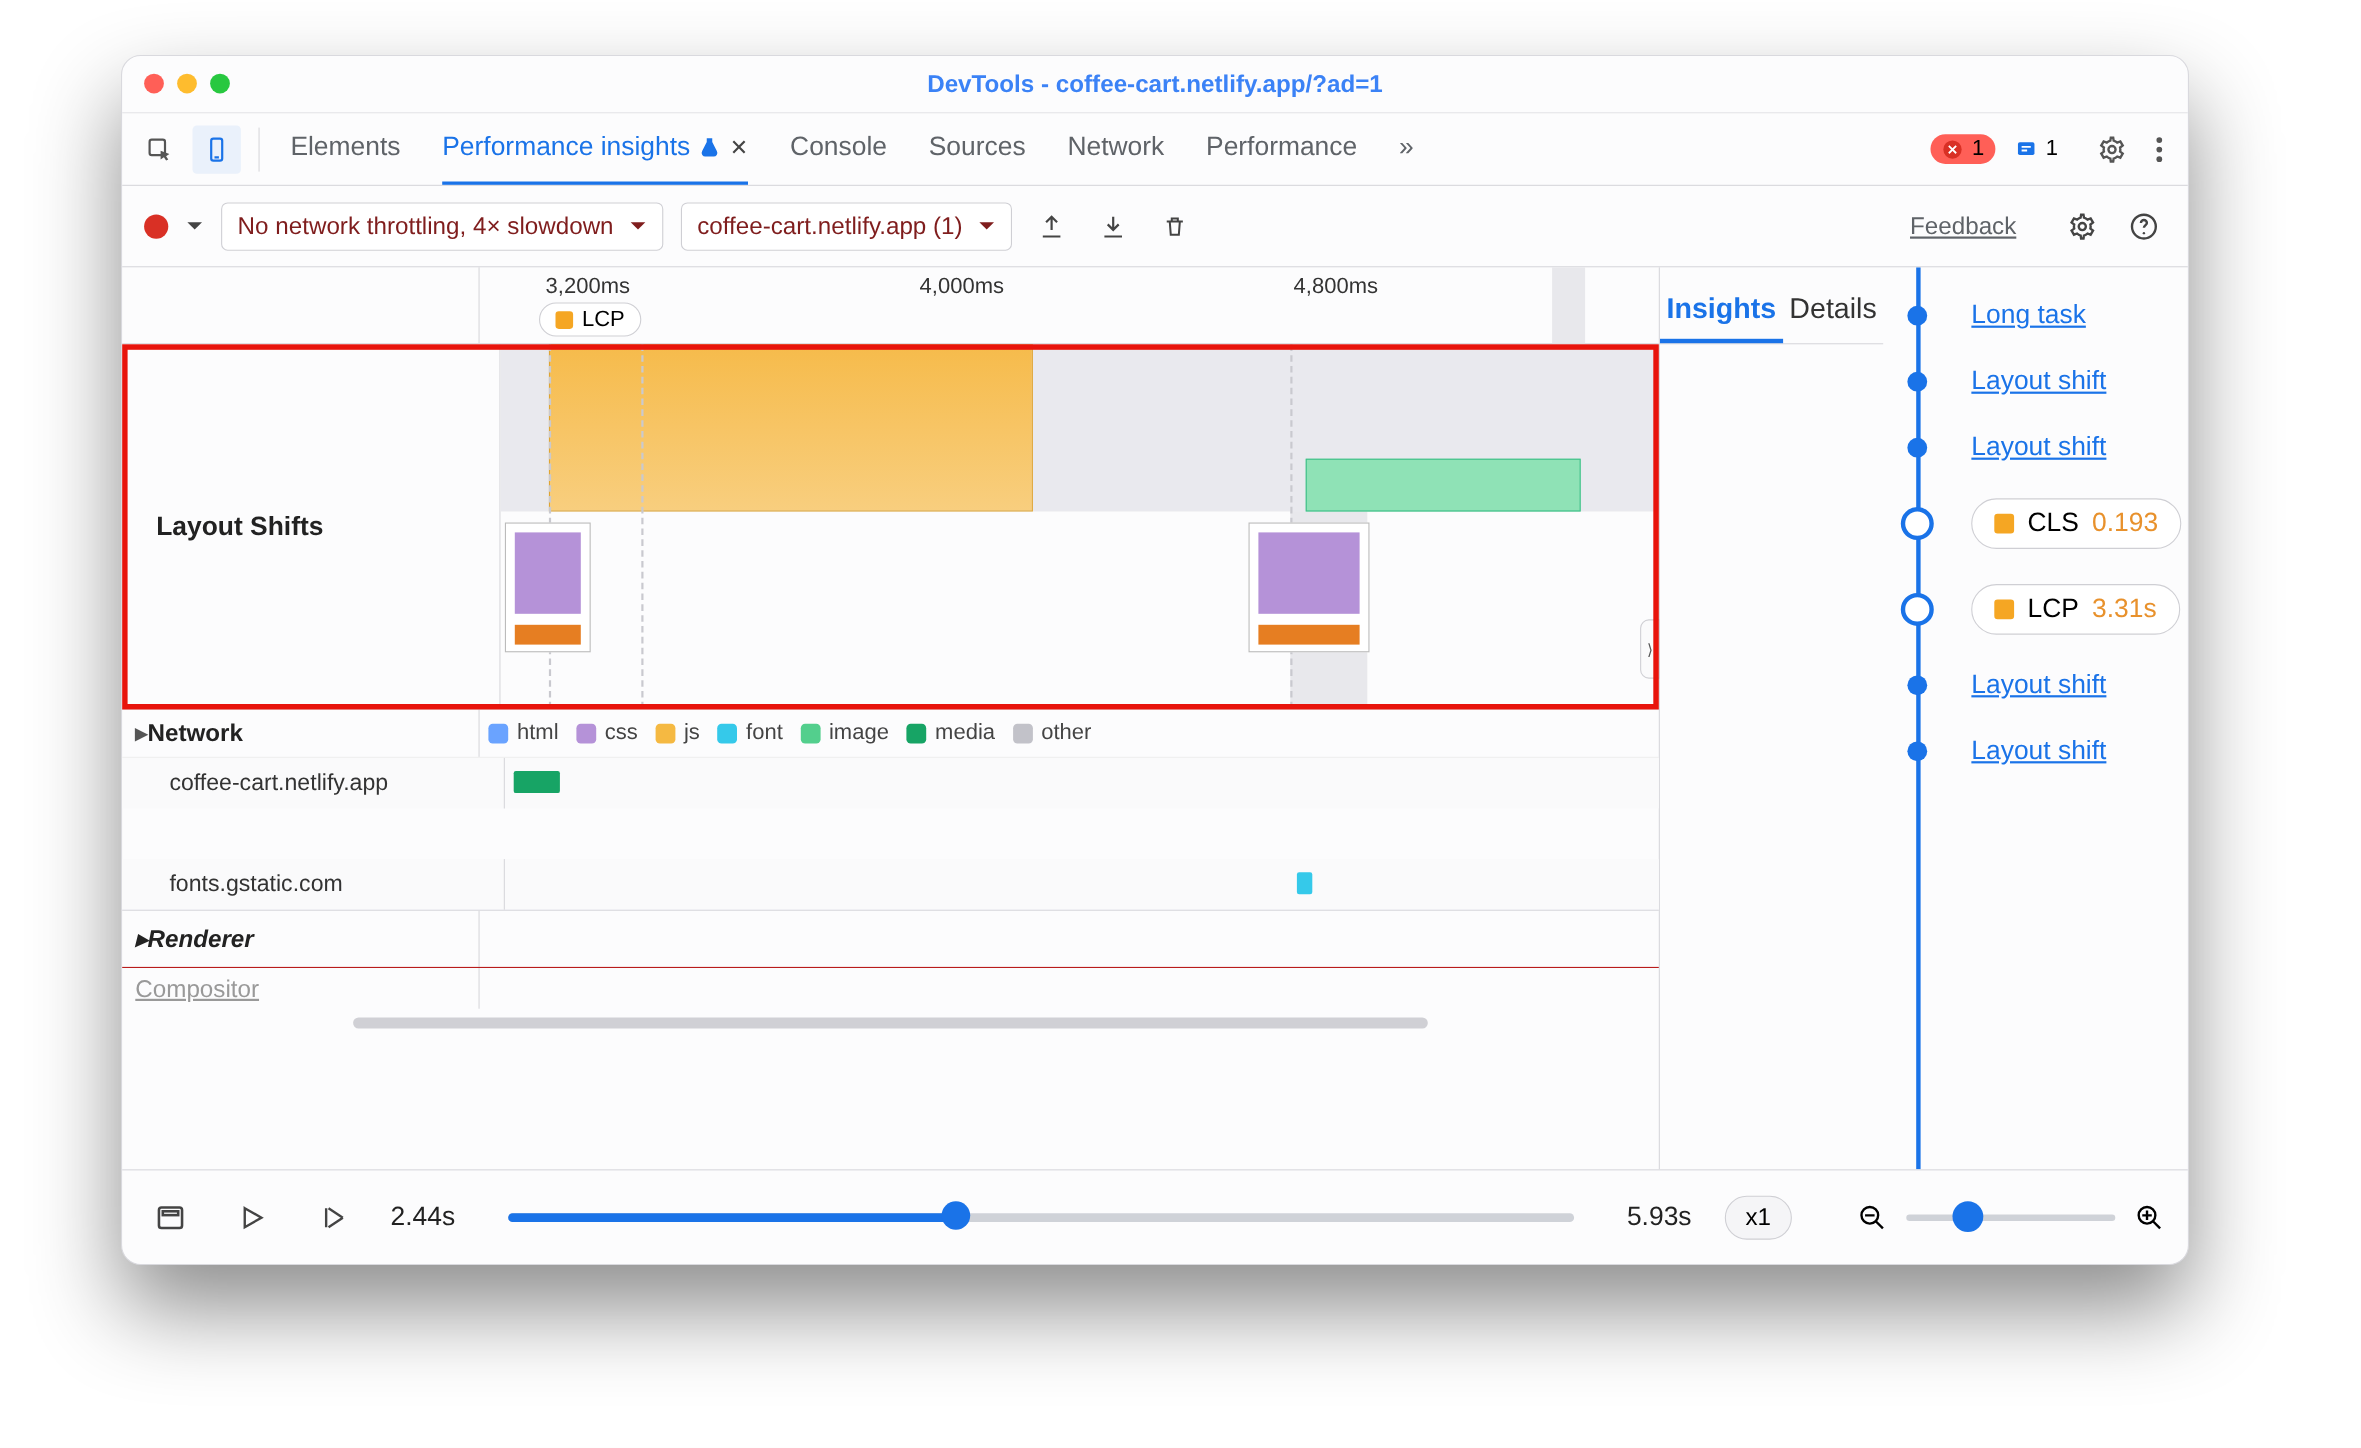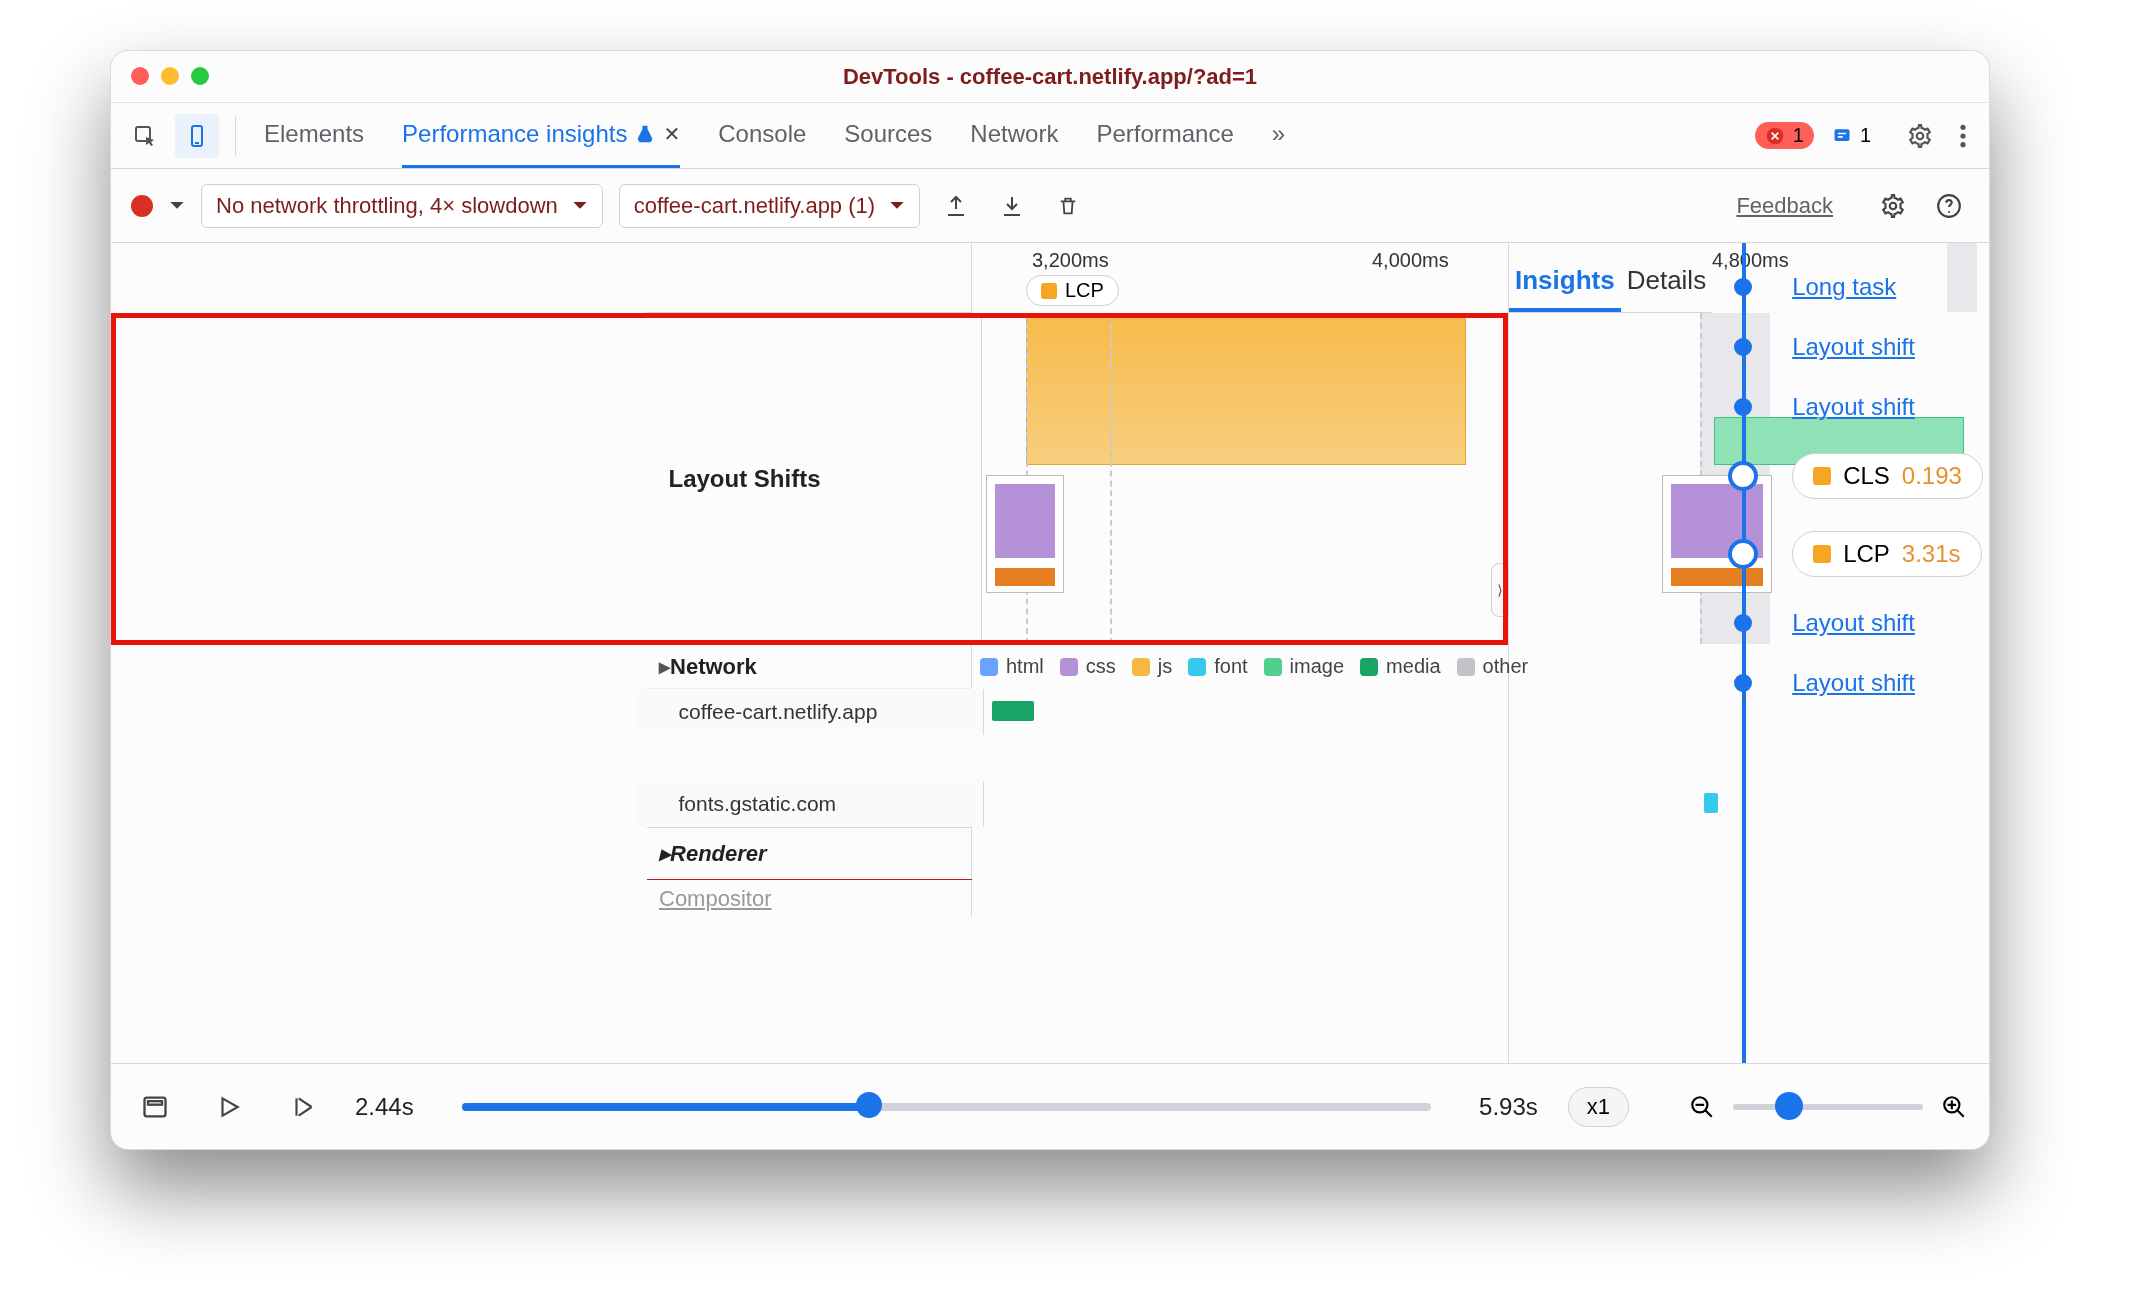--- a/index.html
+++ b/index.html
@@ -7,21 +7,21 @@
 
   .stage   { width:2146px; height:1316px; position:relative; }
   .window  { position:absolute; left:110px; top:50px; width:1880px; height:1100px;
              background:#fcfcfd; border-radius:18px; box-shadow:0 40px 80px rgba(0,0,0,.45);
              overflow:hidden; display:flex; flex-direction:column; border:1px solid #d9d9de; }
 
   
   .titlebar{height:52px;display:flex;align-items:center;position:relative;border-bottom:1px solid #e4e4e8;}
   .traffic {position:absolute;left:20px;top:16px;display:flex;gap:12px;}
   .dot{width:18px;height:18px;border-radius:50%;} .red{background:#ff5f57;} .yel{background:#febc2e;} .grn{background:#28c840;}
-  .title{margin:0 auto;font-size:22px;font-weight:600;color:#7f1d1d;}
+  .title{margin:0 auto;font-size:22px;font-weight:600;color:#3b82f6;}
 
   
   .tabstrip{height:66px;display:flex;align-items:center;border-bottom:1px solid #d7d7dc;padding:0 12px;gap:8px;}
   .tabstrip .iconbtn{width:44px;height:44px;display:flex;align-items:center;justify-content:center;color:#555;border-radius:4px;}
   .tabstrip .iconbtn.sel{color:#1a73e8;background:rgba(26,115,232,.08);}
   .tabs{display:flex;align-items:center;height:100%;margin-left:12px;gap:38px;}
   .tab{font-size:24px;color:#5f6368;display:flex;align-items:center;gap:8px;height:100%;border-bottom:3px solid transparent;cursor:pointer;}
   .tab.active{color:#1a73e8;border-bottom-color:#1a73e8;}
   .tab .x{font-size:20px;color:#444;}
   .spacer{flex:1;}
@@ -32,21 +32,21 @@
   
   .toolbar{height:74px;display:flex;align-items:center;gap:16px;padding:0 20px;border-bottom:1px solid #d7d7dc;}
   .recdot{width:22px;height:22px;border-radius:50%;background:#d93025;}
   .dropbtn{border:1px solid #cfcfd4;border-radius:6px;background:#fff;display:flex;align-items:center;gap:14px;
            padding:8px 14px;font-size:22px;color:#7f1d1d;cursor:pointer;}
   .toolbar .iconbtn{width:40px;height:40px;display:flex;align-items:center;justify-content:center;color:#444;}
   .feedback{margin-left:auto;color:#5f6368;font-size:22px;text-decoration:underline;}
 
   
   .main{flex:1;display:flex;min-height:0;}
-  .timeline{flex:1;position:relative;border-right:1px solid #d7d7dc;min-width:0;display:flex;flex-direction:column;align-items:center;}
+  .timeline{flex:1;position:relative;border-right:1px solid #d7d7dc;min-width:0;display:flex;flex-direction:column;}
   .sidepane{width:480px;display:flex;flex-direction:row;}
 
   
   :root{ --lw:325px; }
   .row{display:flex;align-items:stretch;}
   .lcell{width:var(--lw);flex:none;border-right:1px solid #d7d7dc;display:flex;align-items:center;padding-left:12px;font-size:22px;color:#222;}
   .rcell{flex:1;position:relative;}
 
   
   .ruler{height:70px;border-bottom:1px solid #d7d7dc;}

